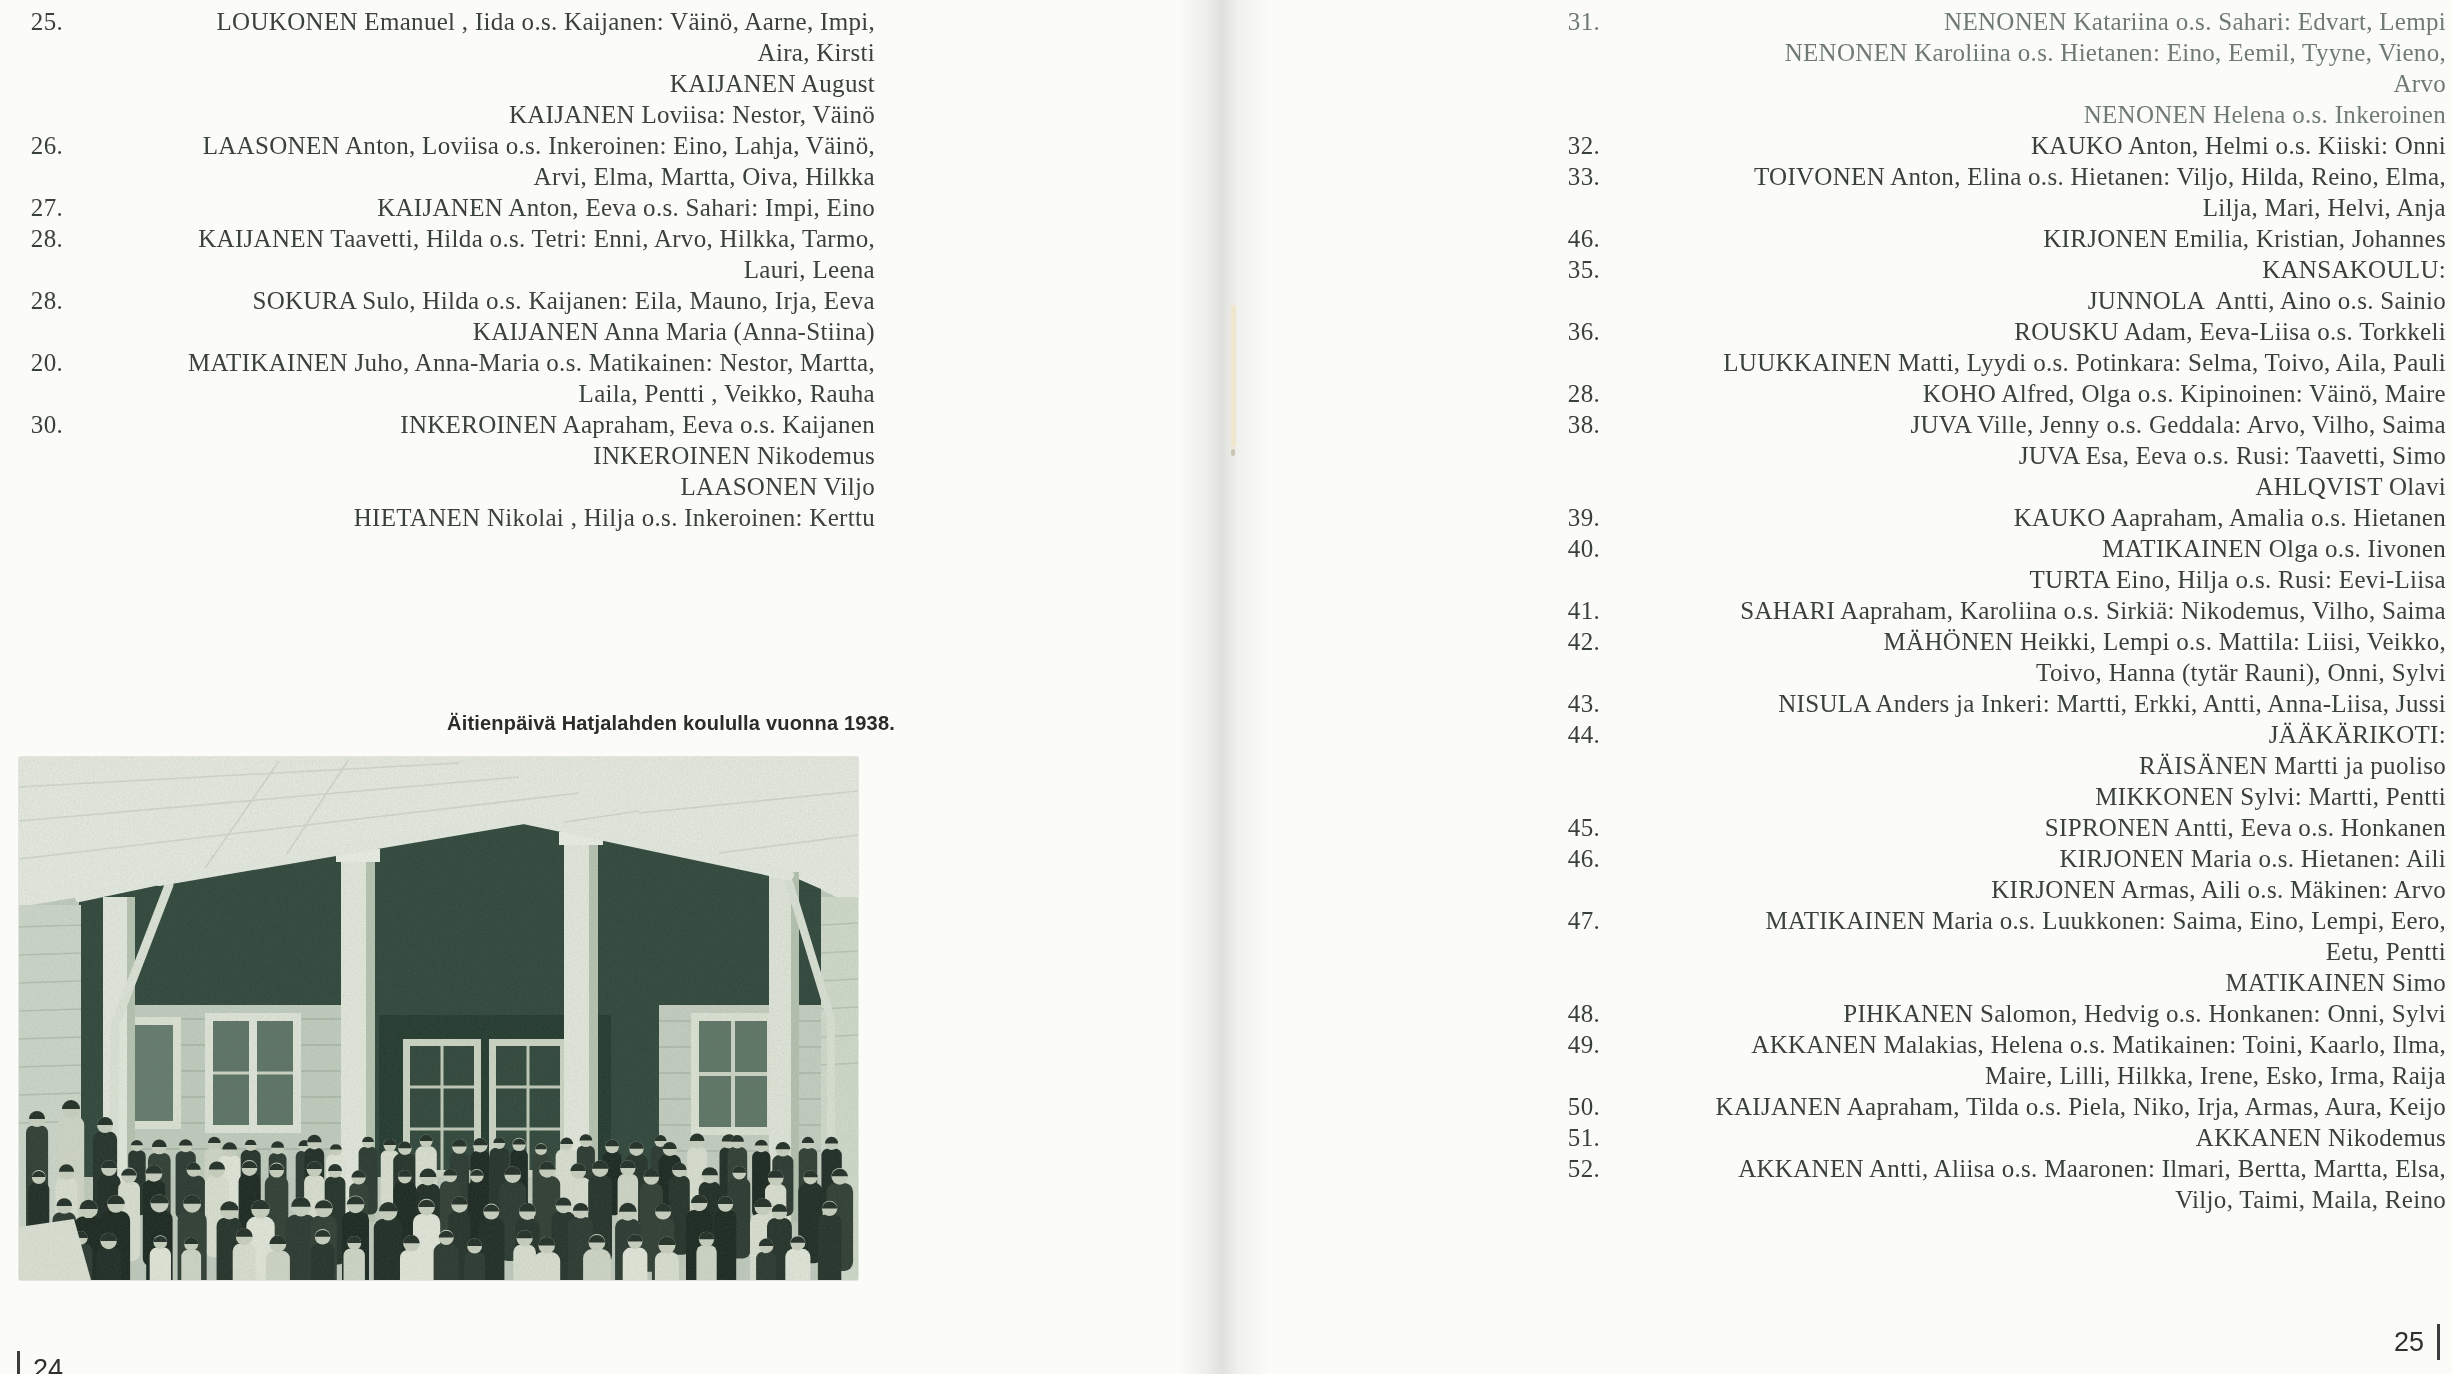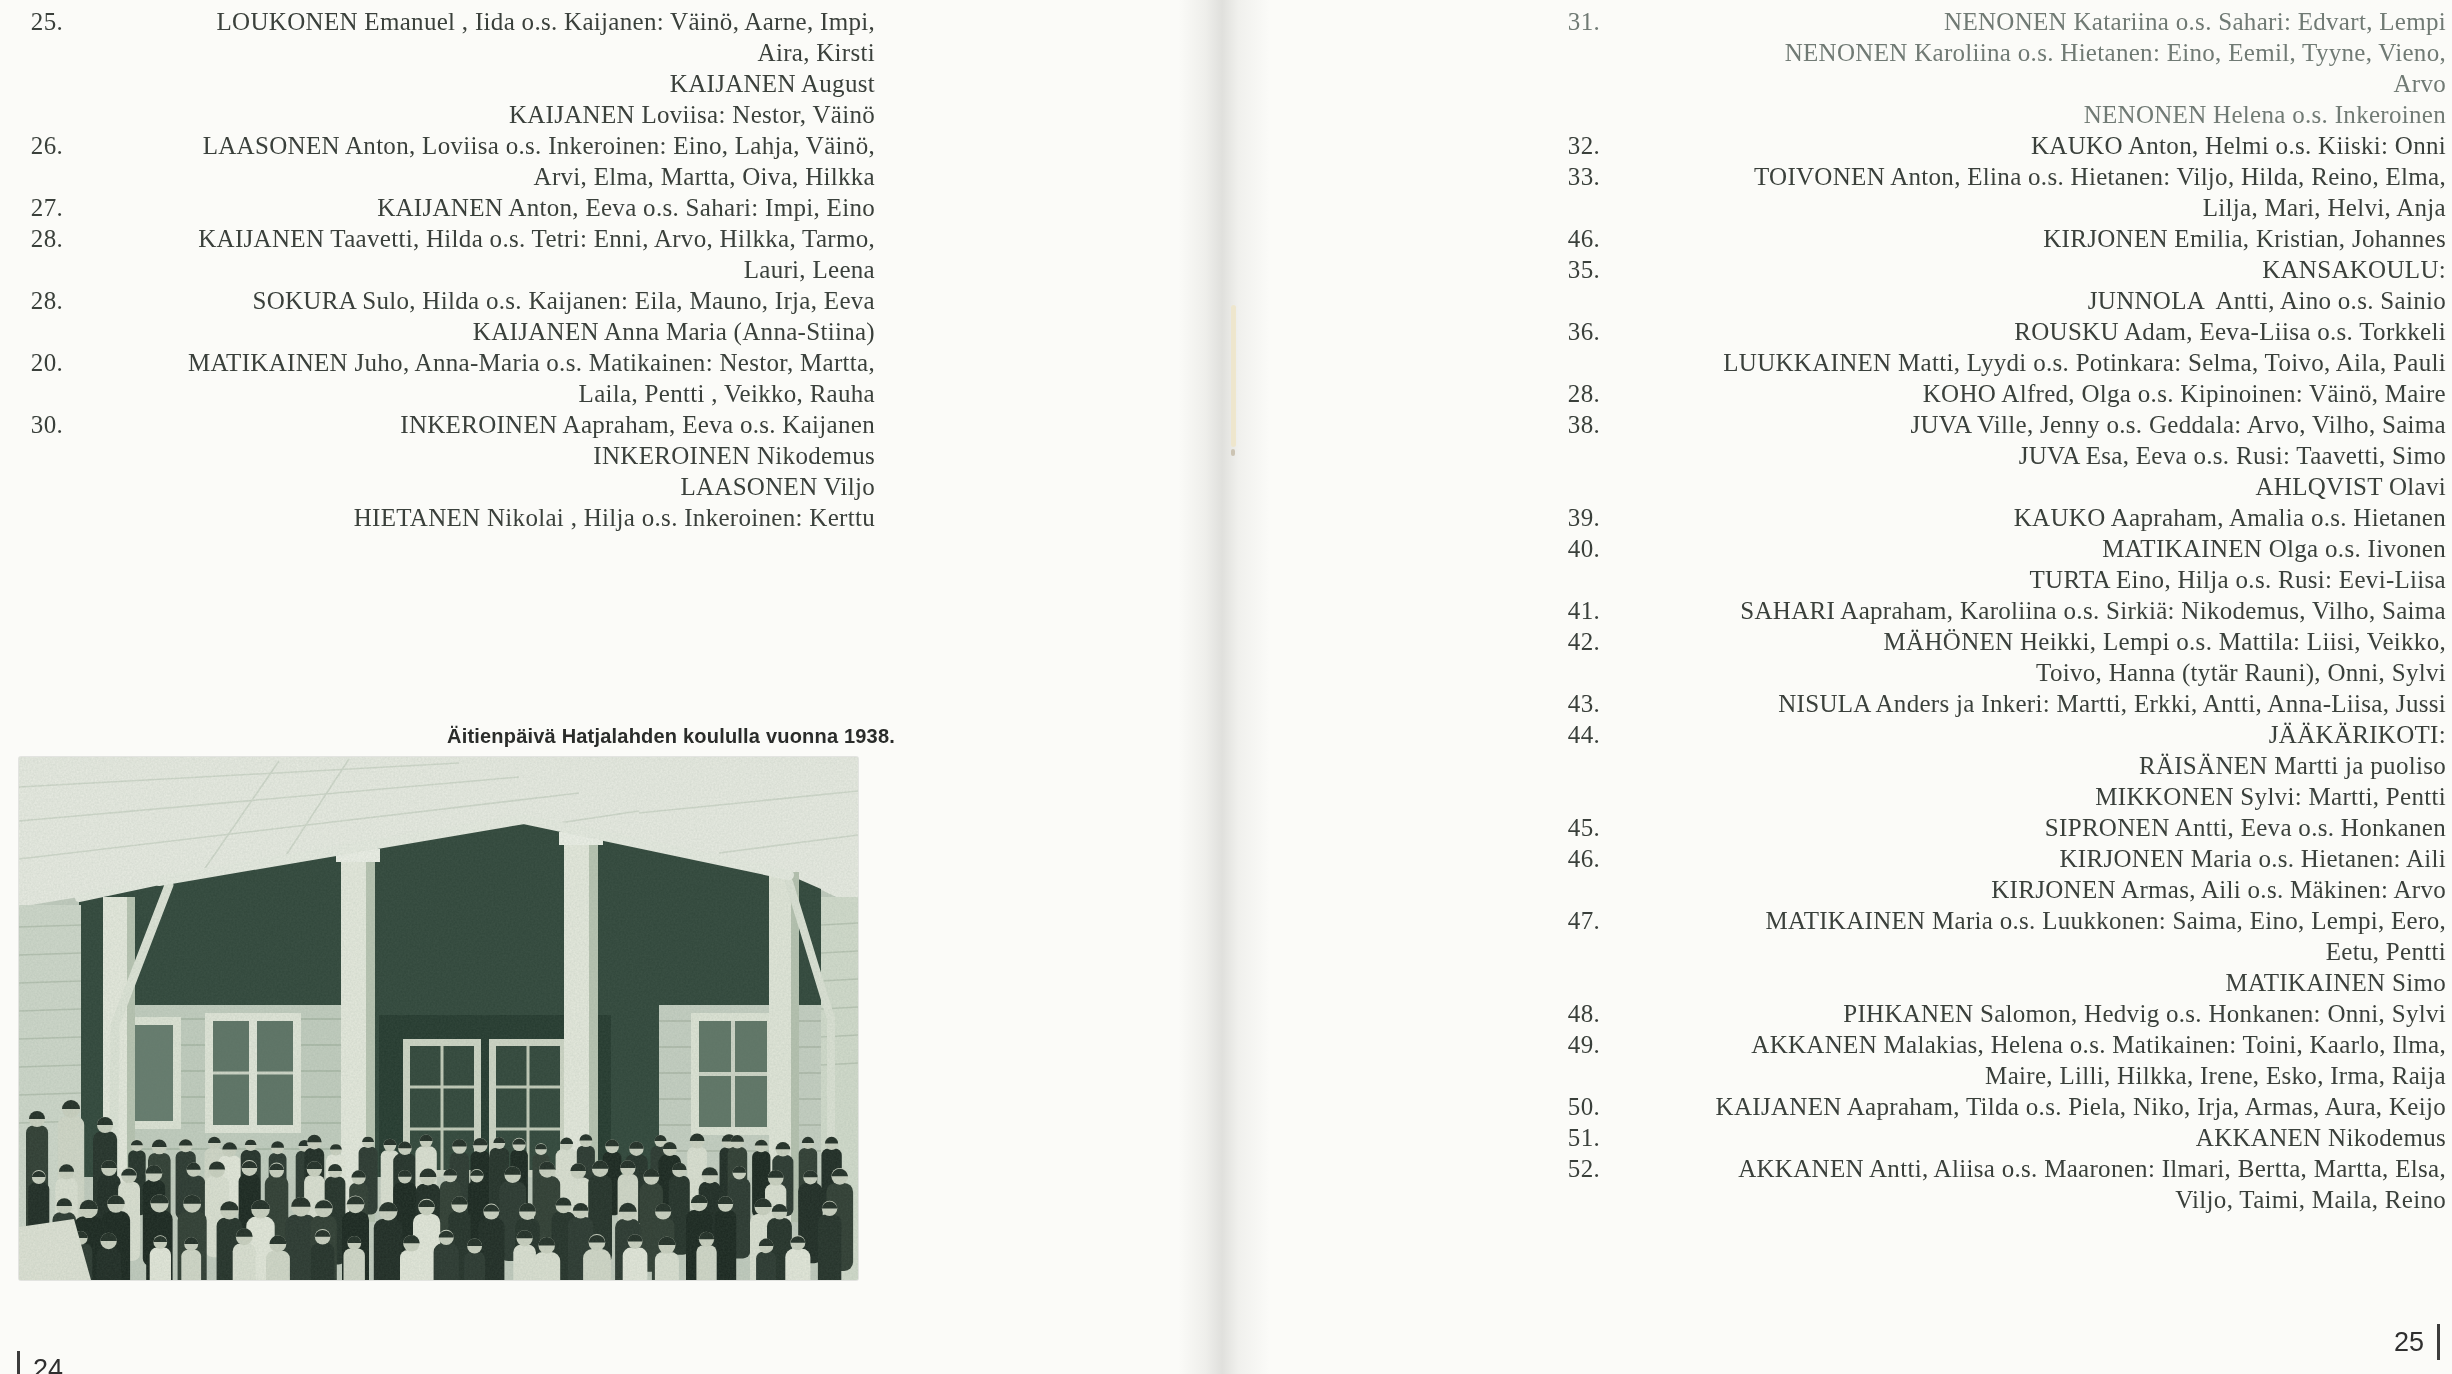--- a/index.html
+++ b/index.html
@@ -25,21 +25,21 @@
   .entry{display:grid;grid-template-columns:var(--numw) 1fr;text-align:right;}
   .entry .num{white-space:pre;}
   .entry .line{white-space:pre-wrap;}
   .entry.light{color:#707a74;}
   
   .photo-caption{
     position:absolute;
     left:447px;top:712px;
     font-family:"Liberation Sans","DejaVu Sans",sans-serif;
     font-size:20px;font-weight:600;
-    color:#2a2c2a;letter-spacing:0.2px;margin-top:13px;
+    color:#2a2c2a;letter-spacing:0.2px;
   }
   
   .photo{
     position:absolute;
     left:19px;top:757px;width:839px;height:523px;
     border-radius:2px;overflow:hidden;
     box-shadow:0 0 0 1px rgba(120,130,120,.18);
   }
   .photo svg{display:block;width:100%;height:100%;}
   

